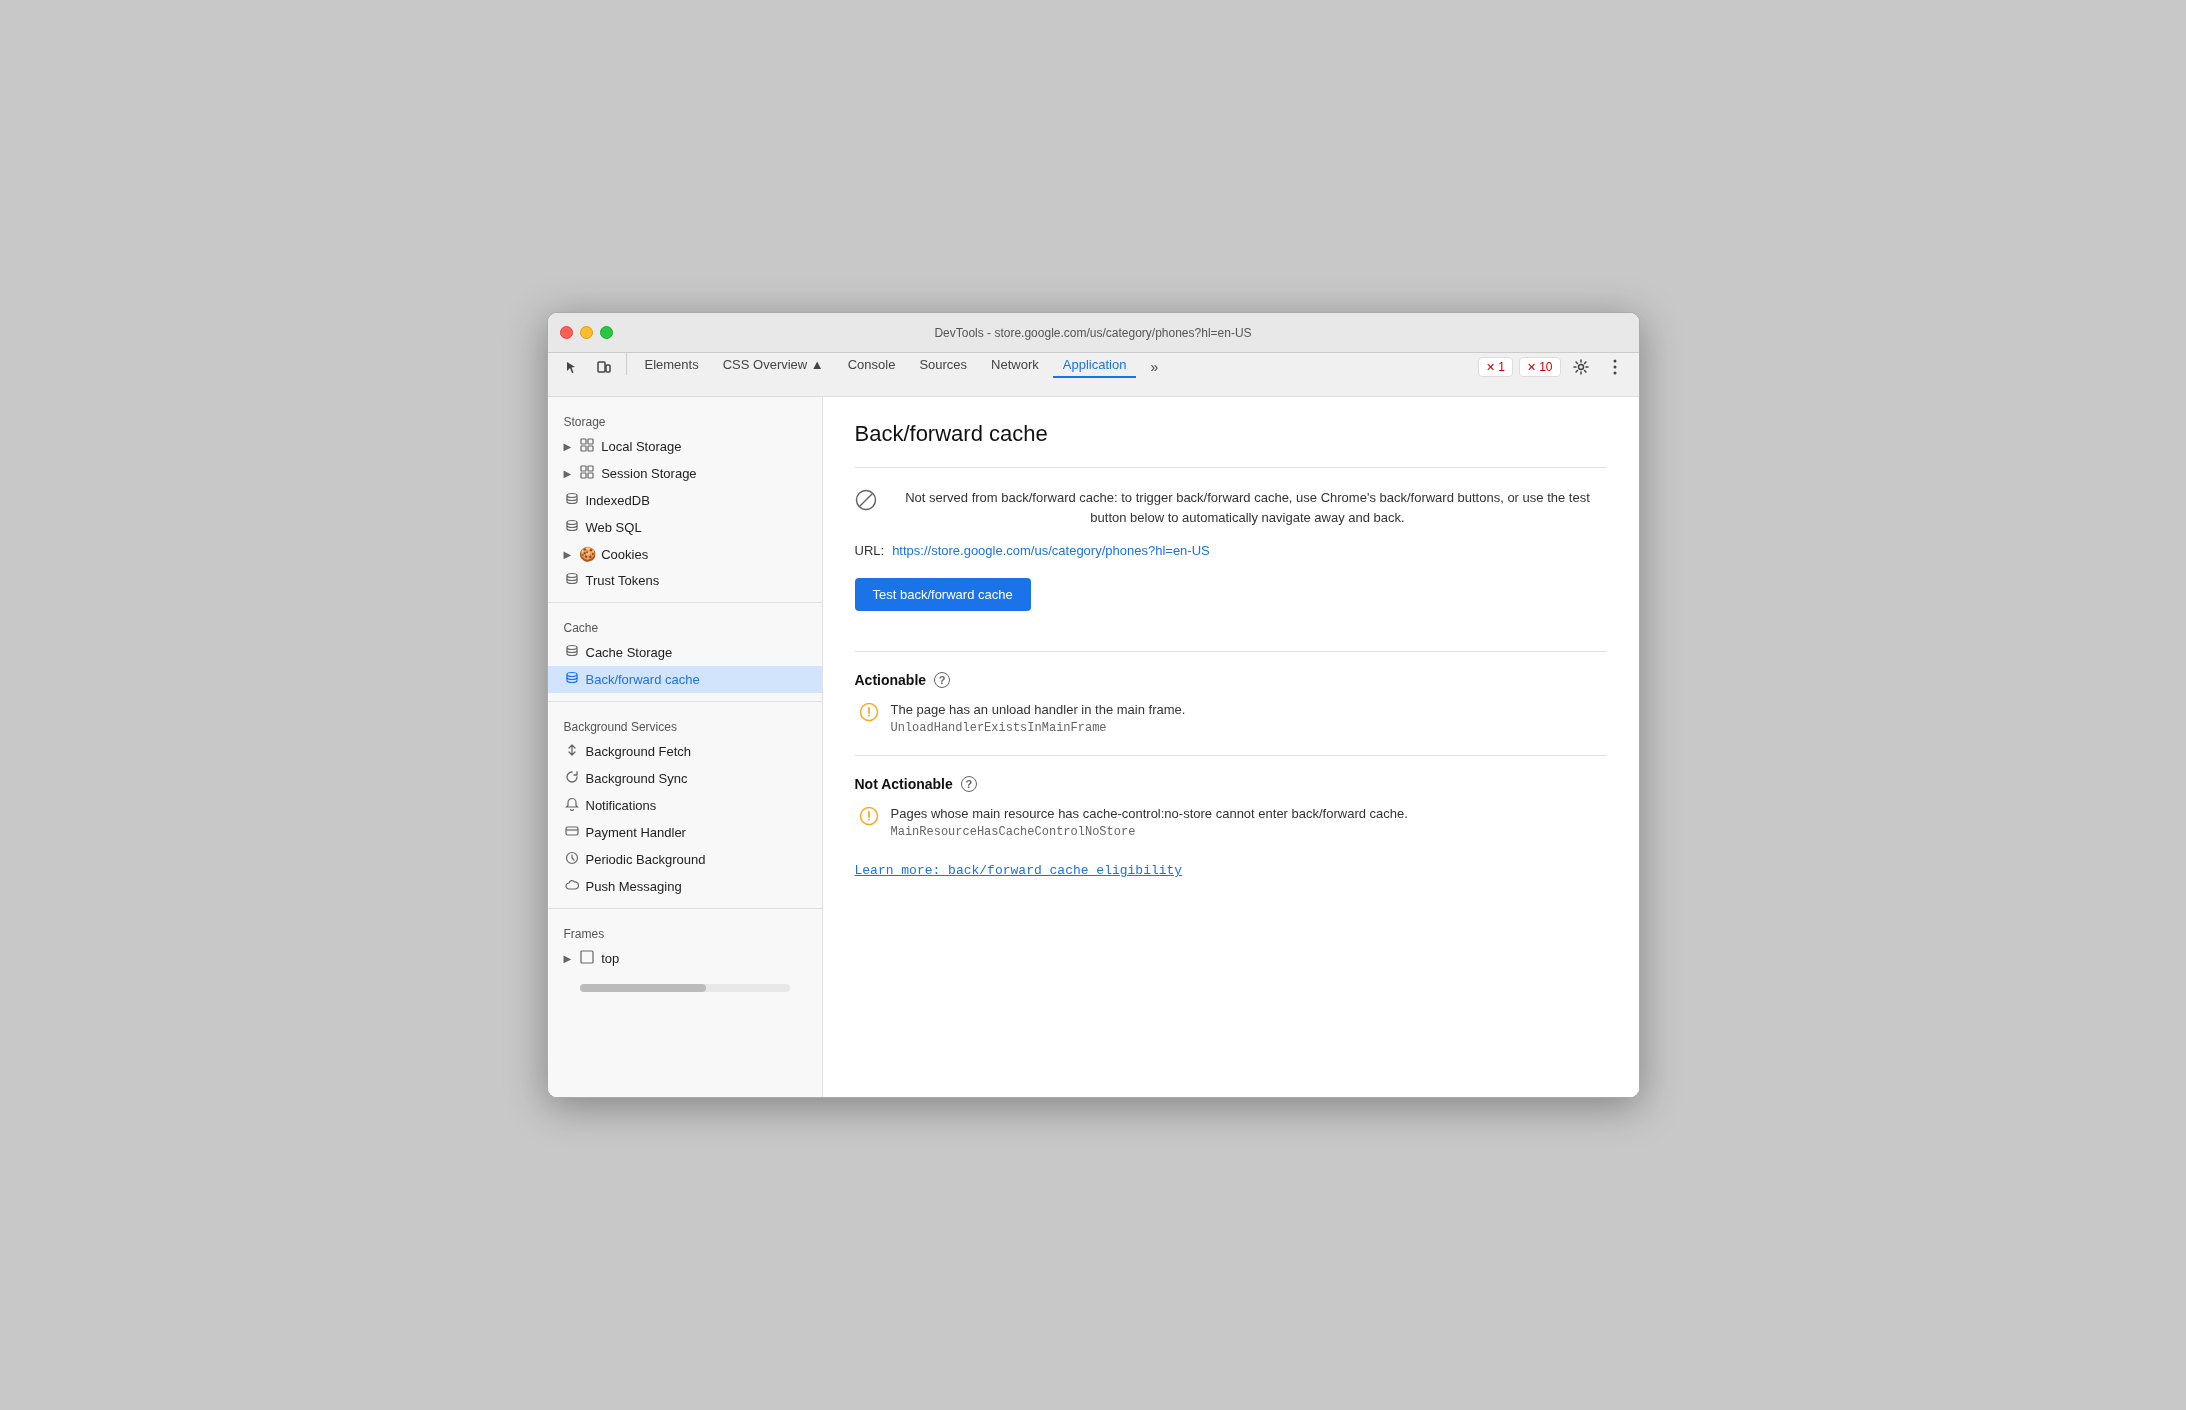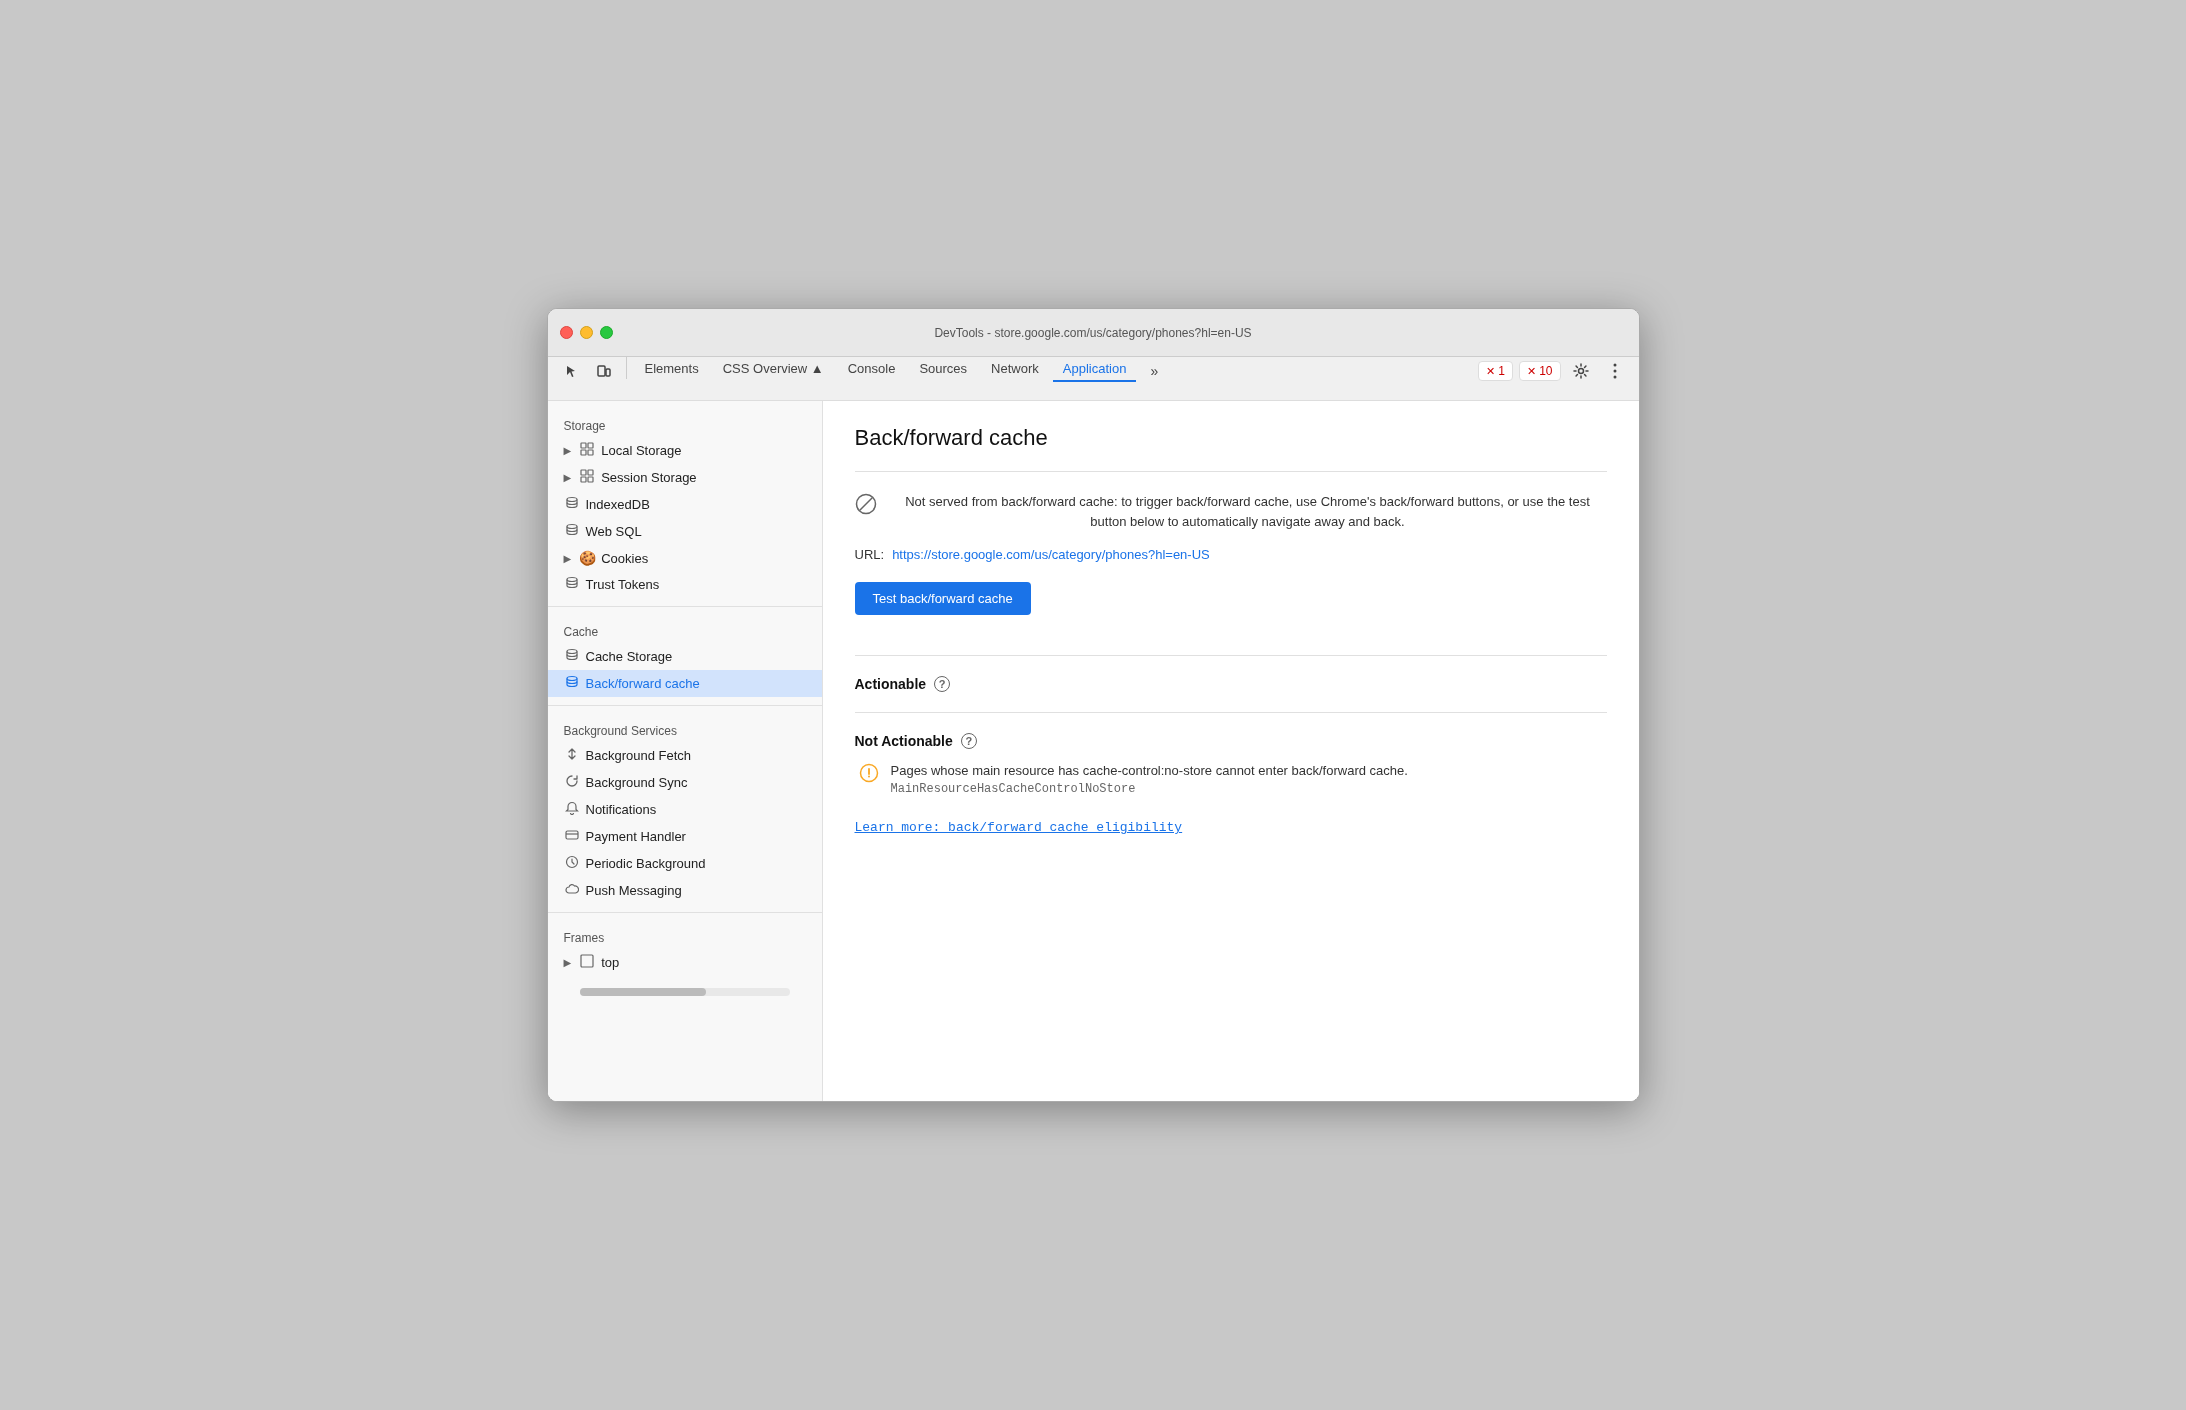--- a/index.html
+++ b/index.html
@@ -15,21 +15,21 @@
     .window {
       width: 1093px;
       background: #f5f5f5;
       border-radius: 10px;
       box-shadow: 0 8px 40px rgba(0,0,0,0.35);
       overflow: hidden;
       border: 1px solid #aaa;
     }
     .title-bar {
       background: #e8e8e8;
-      height: 48px;
+      height: 40px;
       display: flex;
       align-items: center;
       padding: 0 12px;
       border-bottom: 1px solid #ccc;
       position: relative;
     }
     .traffic-lights {
       display: flex;
       gap: 7px;
     }
@@ -550,37 +550,50 @@
 
       <button class="test-button">Test back/forward cache</button>
 
       <div class="divider-line"></div>
 
       <div class="section-heading">
         <span>Actionable</span>
         <span class="help-icon">?</span>
       </div>
 
-
-      <div class="divider-line"></div>
-
-      <div class="section-heading">
-        <span>Not Actionable</span>
-        <span class="help-icon">?</span>
-      </div>
-
       <div class="issue-item">
         <span class="warn-icon">
           <svg width="20" height="20" viewBox="0 0 20 20" fill="none">
             <circle cx="10" cy="10" r="8.5" stroke="#f9a825" stroke-width="1.5"></circle>
             <line x1="10" y1="6" x2="10" y2="11" stroke="#f9a825" stroke-width="1.8" stroke-linecap="round"></line>
             <circle cx="10" cy="13.5" r="1" fill="#f9a825"></circle>
           </svg>
         </span>
         <div class="issue-content">
+          <div class="issue-title">The page has an unload handler in the main frame.</div>
+          <div class="issue-code">UnloadHandlerExistsInMainFrame</div>
+        </div>
+      </div>
+
+      <div class="divider-line"></div>
+
+      <div class="section-heading">
+        <span>Not Actionable</span>
+        <span class="help-icon">?</span>
+      </div>
+
+      <div class="issue-item">
+        <span class="warn-icon">
+          <svg width="20" height="20" viewBox="0 0 20 20" fill="none">
+            <circle cx="10" cy="10" r="8.5" stroke="#f9a825" stroke-width="1.5"></circle>
+            <line x1="10" y1="6" x2="10" y2="11" stroke="#f9a825" stroke-width="1.8" stroke-linecap="round"></line>
+            <circle cx="10" cy="13.5" r="1" fill="#f9a825"></circle>
+          </svg>
+        </span>
+        <div class="issue-content">
           <div class="issue-title">Pages whose main resource has cache-control:no-store cannot enter back/forward cache.</div>
           <div class="issue-code">MainResourceHasCacheControlNoStore</div>
         </div>
       </div>
 
       <a class="learn-more">Learn more: back/forward cache eligibility</a>
     </div>
   </div>
 </div>
 

